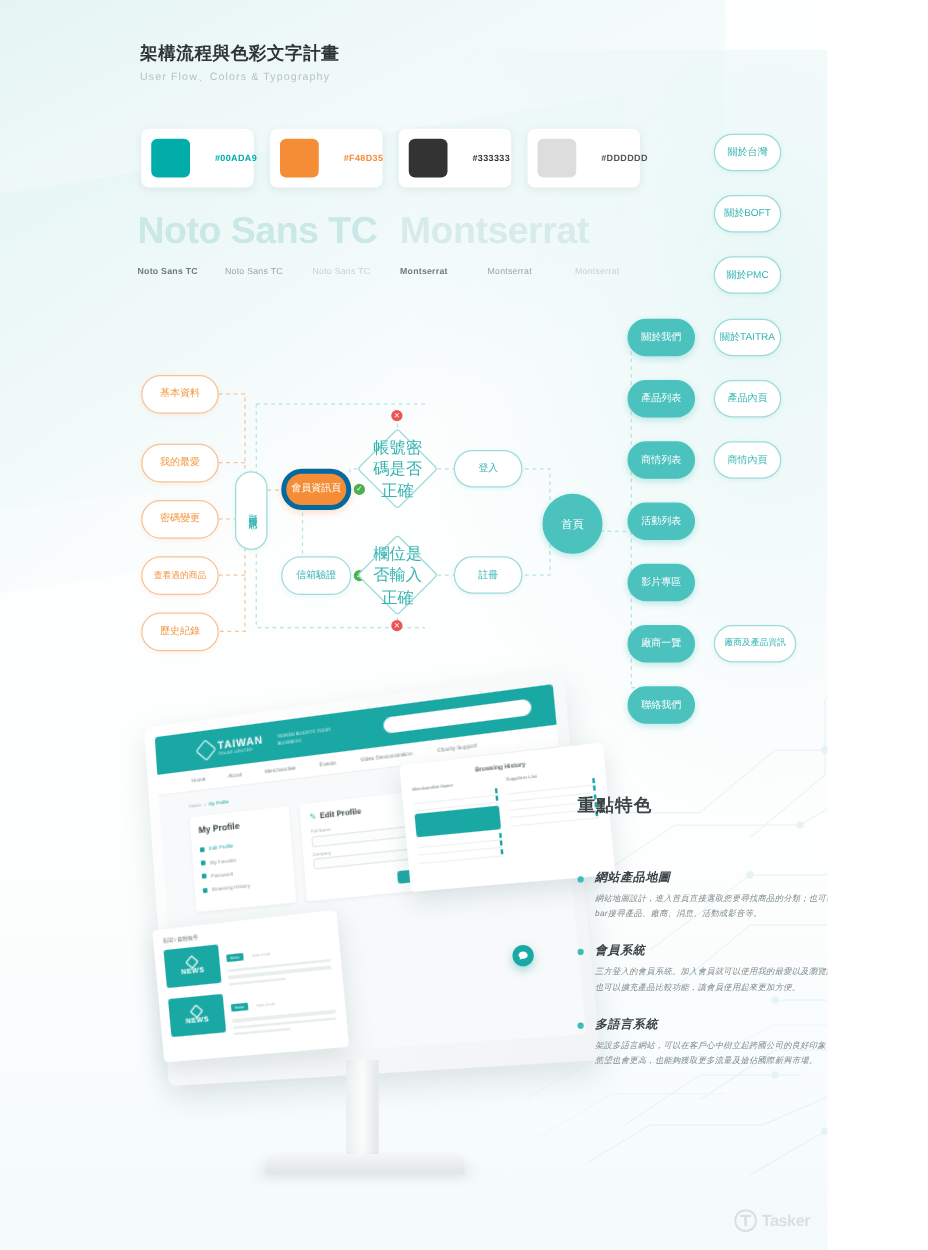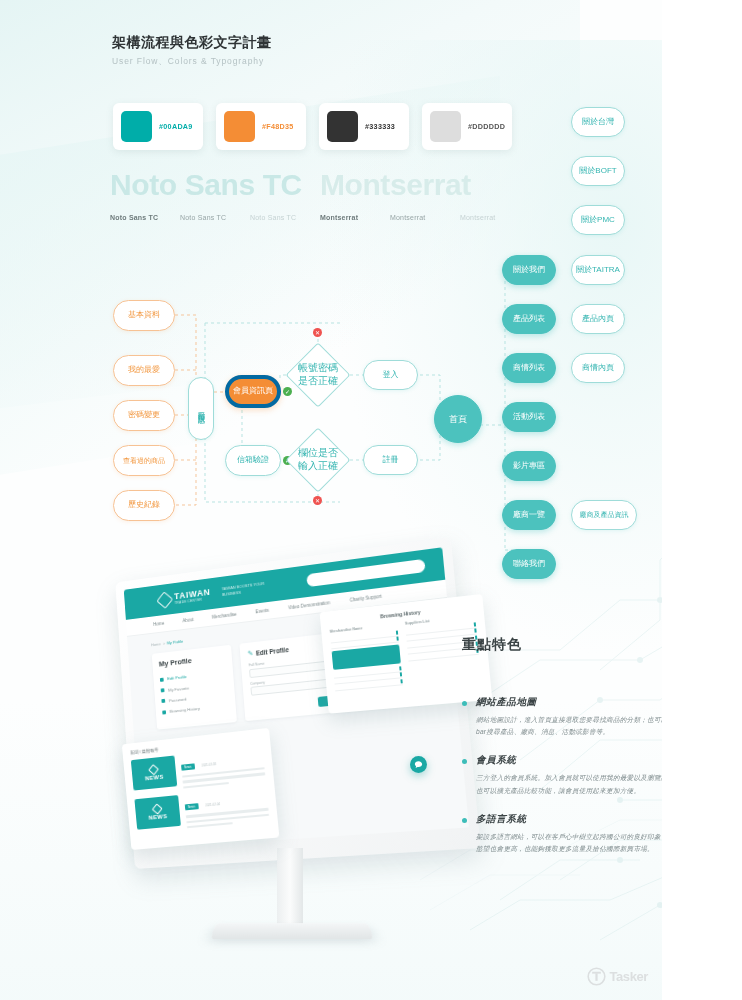--- a/index.html
+++ b/index.html
@@ -41,21 +41,21 @@
   }
   .header .subtitle {
     margin-top:4px; font-size:8.5px; color:#b5c2c4; letter-spacing:.9px;
   }
 
   
   .swatches { position:absolute; left:113px; top:103px; display:flex; gap:13px; }
   .swatch-card {
     width:90px; height:47px; background:#fff; border-radius:6px;
     box-shadow:0 2px 7px rgba(120,150,150,.15);
-    display:flex; align-items:center; padding:0 8px; gap:7px;
+    display:flex; align-items:center; padding:0 8px; gap:20px;
   }
   .swatch-chip { width:31px; height:31px; border-radius:5px; flex:none; }
   .swatch-code { font-size:7.2px; letter-spacing:.3px; font-weight:600; }
 
   
   .typo { position:absolute; left:110px; top:168px; width:420px; }
   .typo-row-big { display:flex; align-items:baseline; }
   .typo-big {
     font-size:30px; font-weight:bold; letter-spacing:-.4px; white-space:nowrap;
   }
@@ -84,21 +84,21 @@
     writing-mode: vertical-rl; text-orientation: upright;
     letter-spacing:1px; line-height:1.15;
   }
   .diamond-wrap { position:absolute; }
   .diamond-shape {
     position:absolute; inset:0; border:1px solid #9fdcd9; background:#fff;
     transform:rotate(45deg); border-radius:3px;
   }
   .diamond-label {
     position:absolute; inset:0; display:flex; align-items:center; justify-content:center;
-    font-size:10px; line-height:1.35; color:#35b5b1; text-align:center;font-family:Liberation Mono, monospace;
+    font-size:13px; line-height:1.35; color:#35b5b1; text-align:center;
   }
   .badge { position:absolute; width:9px; height:9px; border-radius:50%;
            display:flex; align-items:center; justify-content:center;
            font-size:6px; color:#fff; font-weight:bold; }
   .badge.ok { background:#4caf50; }
   .badge.no { background:#ef5350; }
 
   
   .monitor { position:absolute; left:105px; top:548px; width:380px; height:420px; }
   .mon-frame {

